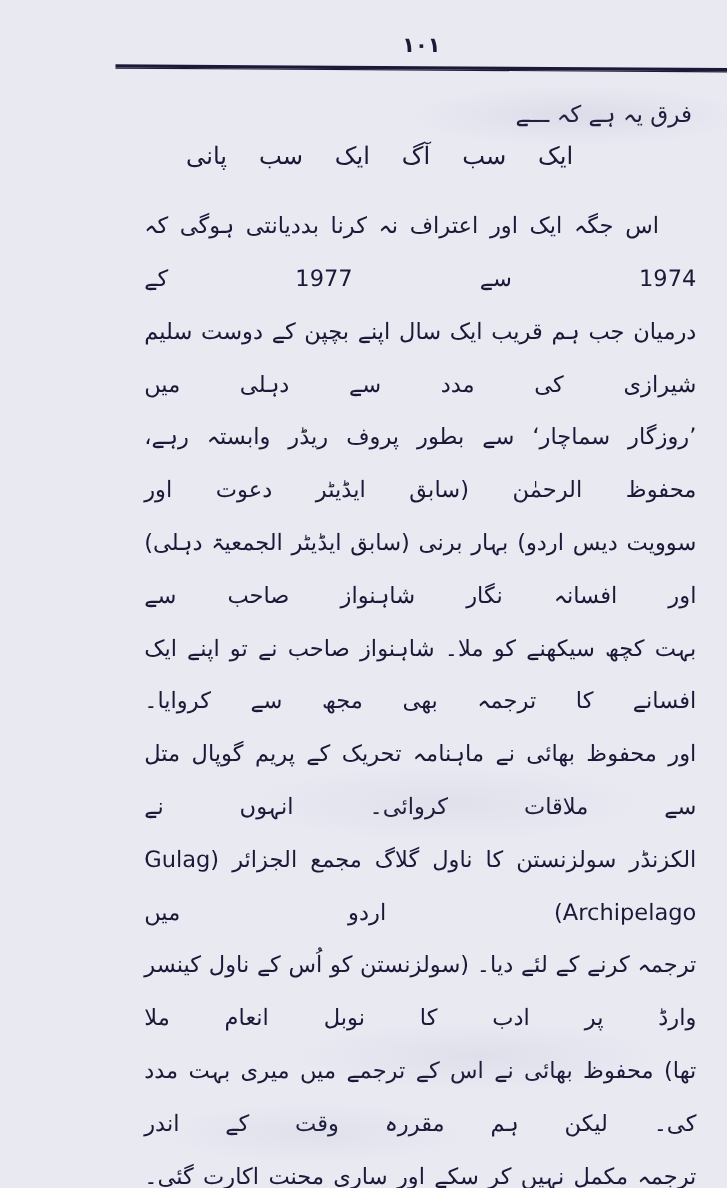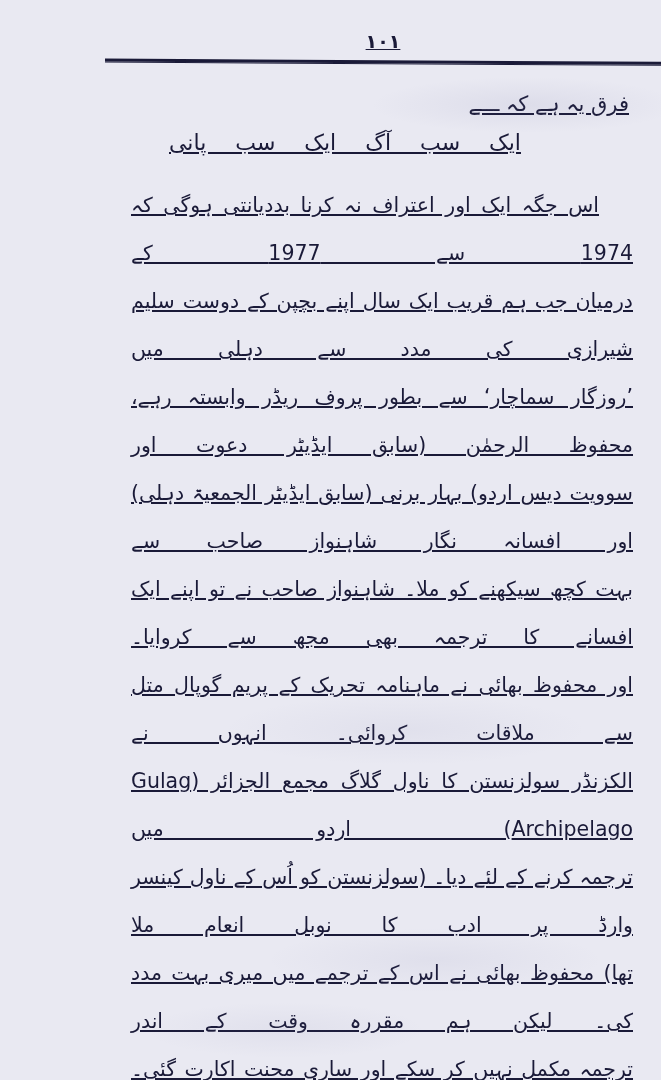--- a/index.html
+++ b/index.html
@@ -12,21 +12,20 @@
     width:661px;height:1080px;
     background:var(--page-bg);
     font-family:"DejaVu Sans",sans-serif;
     color:var(--ink);
   }
   .page{
     position:relative;
     width:556px;height:1080px;
     overflow:hidden;
     background:var(--page-bg);
-    text-decoration:underline;
   }
   
   .page::before{
     content:"";
     position:absolute;inset:0;
     background:
       radial-gradient(220px 40px at 420px 105px, rgba(110,110,160,.10), transparent 70%),
       radial-gradient(260px 50px at 300px 730px, rgba(110,110,160,.07), transparent 70%),
       radial-gradient(240px 46px at 330px 960px, rgba(110,110,160,.08), transparent 70%),
       radial-gradient(200px 40px at 180px 1030px, rgba(110,110,160,.07), transparent 70%);

